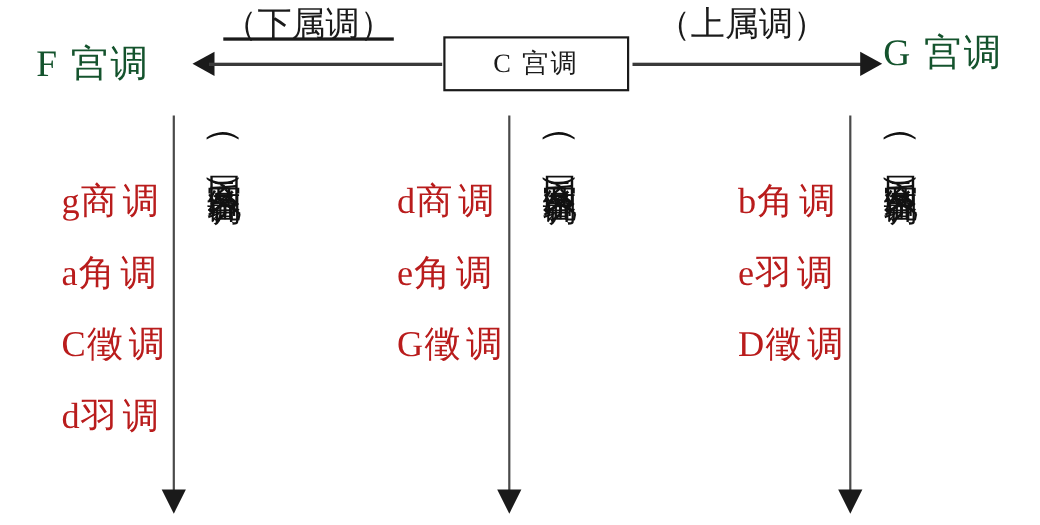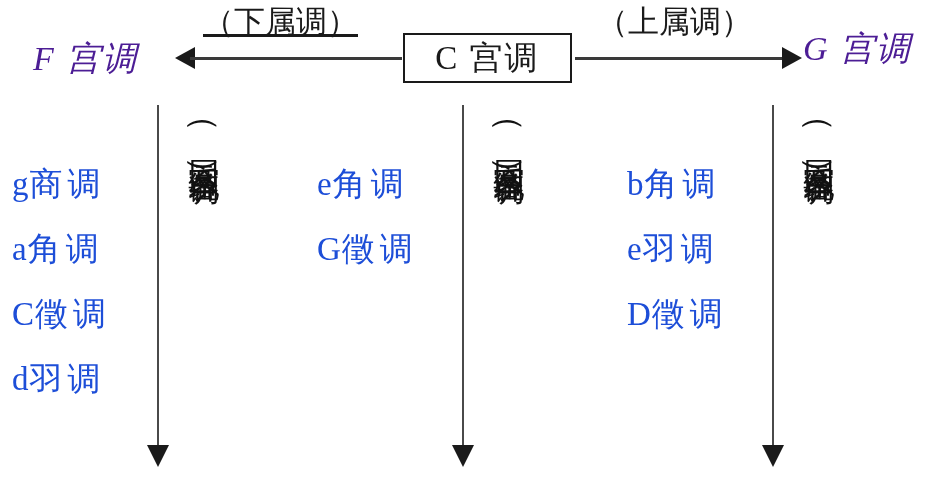--- a/index.html
+++ b/index.html
@@ -23,40 +23,39 @@
     height: 477px;
   }
 
   
   .key-label {
     position: absolute;
     font-size: 34px;
     line-height: 1;
     letter-spacing: 2px;
     white-space: nowrap;
-    color: #4c1d95;
-    font-style: italic;
+    color: #14532d;
   }
   #key-f { left: 33px;  top: 42px; }
   #key-g { left: 803px; top: 32px; }
 
   .key-box {
     position: absolute;
     left: 403px;
     top: 33px;
     width: 169px;
     height: 50px;
     border: 2px solid #1a1a1a;
     box-sizing: border-box;
     display: flex;
     align-items: center;
     justify-content: center;
   }
   .key-box span {
-    font-size: 33px;
+    font-size: 24px;
     line-height: 1;
     letter-spacing: 2px;
     white-space: nowrap;
   }
 
   .relation-label {
     position: absolute;
     font-size: 31px;
     line-height: 1;
     letter-spacing: 0px;
@@ -104,21 +103,22 @@
     top: 168px;
     left: 12px;
     width: 125px;
   }
   .mode-item {
     font-size: 33px;
     line-height: 1;
     height: 65px;
     white-space: nowrap;
     letter-spacing: 1px;
-    color: #1d4ed8;
+    color: #b91c1c;
+    margin-left: 44px;
   }
   .mode-item .pitch { font-size: 33px; }
   .mode-item .mode  { font-size: 33px; }
   .mode-item .diao  { font-size: 33px; margin-left: 4px; }
 
   
   .v-arrow {
     position: absolute;
     left: 157px;
     top: 105px;
@@ -212,20 +212,23 @@
     <div class="v-caption">
       <span class="v-paren top">（</span>
       <span class="v-text">同宫系统各调</span>
       <span class="v-paren bot">）</span>
     </div>
   </div>
 
   <div class="group" id="group-c">
     <div class="mode-list">
       <div class="mode-item">
+        <span class="pitch">d</span><span class="mode">商</span><span class="diao">调</span>
+      </div>
+      <div class="mode-item">
         <span class="pitch">e</span><span class="mode">角</span><span class="diao">调</span>
       </div>
       <div class="mode-item">
         <span class="pitch">G</span><span class="mode">徵</span><span class="diao">调</span>
       </div>
     </div>
     <div class="v-arrow"></div>
     <div class="v-head"></div>
     <div class="v-caption">
       <span class="v-paren top">（</span>

